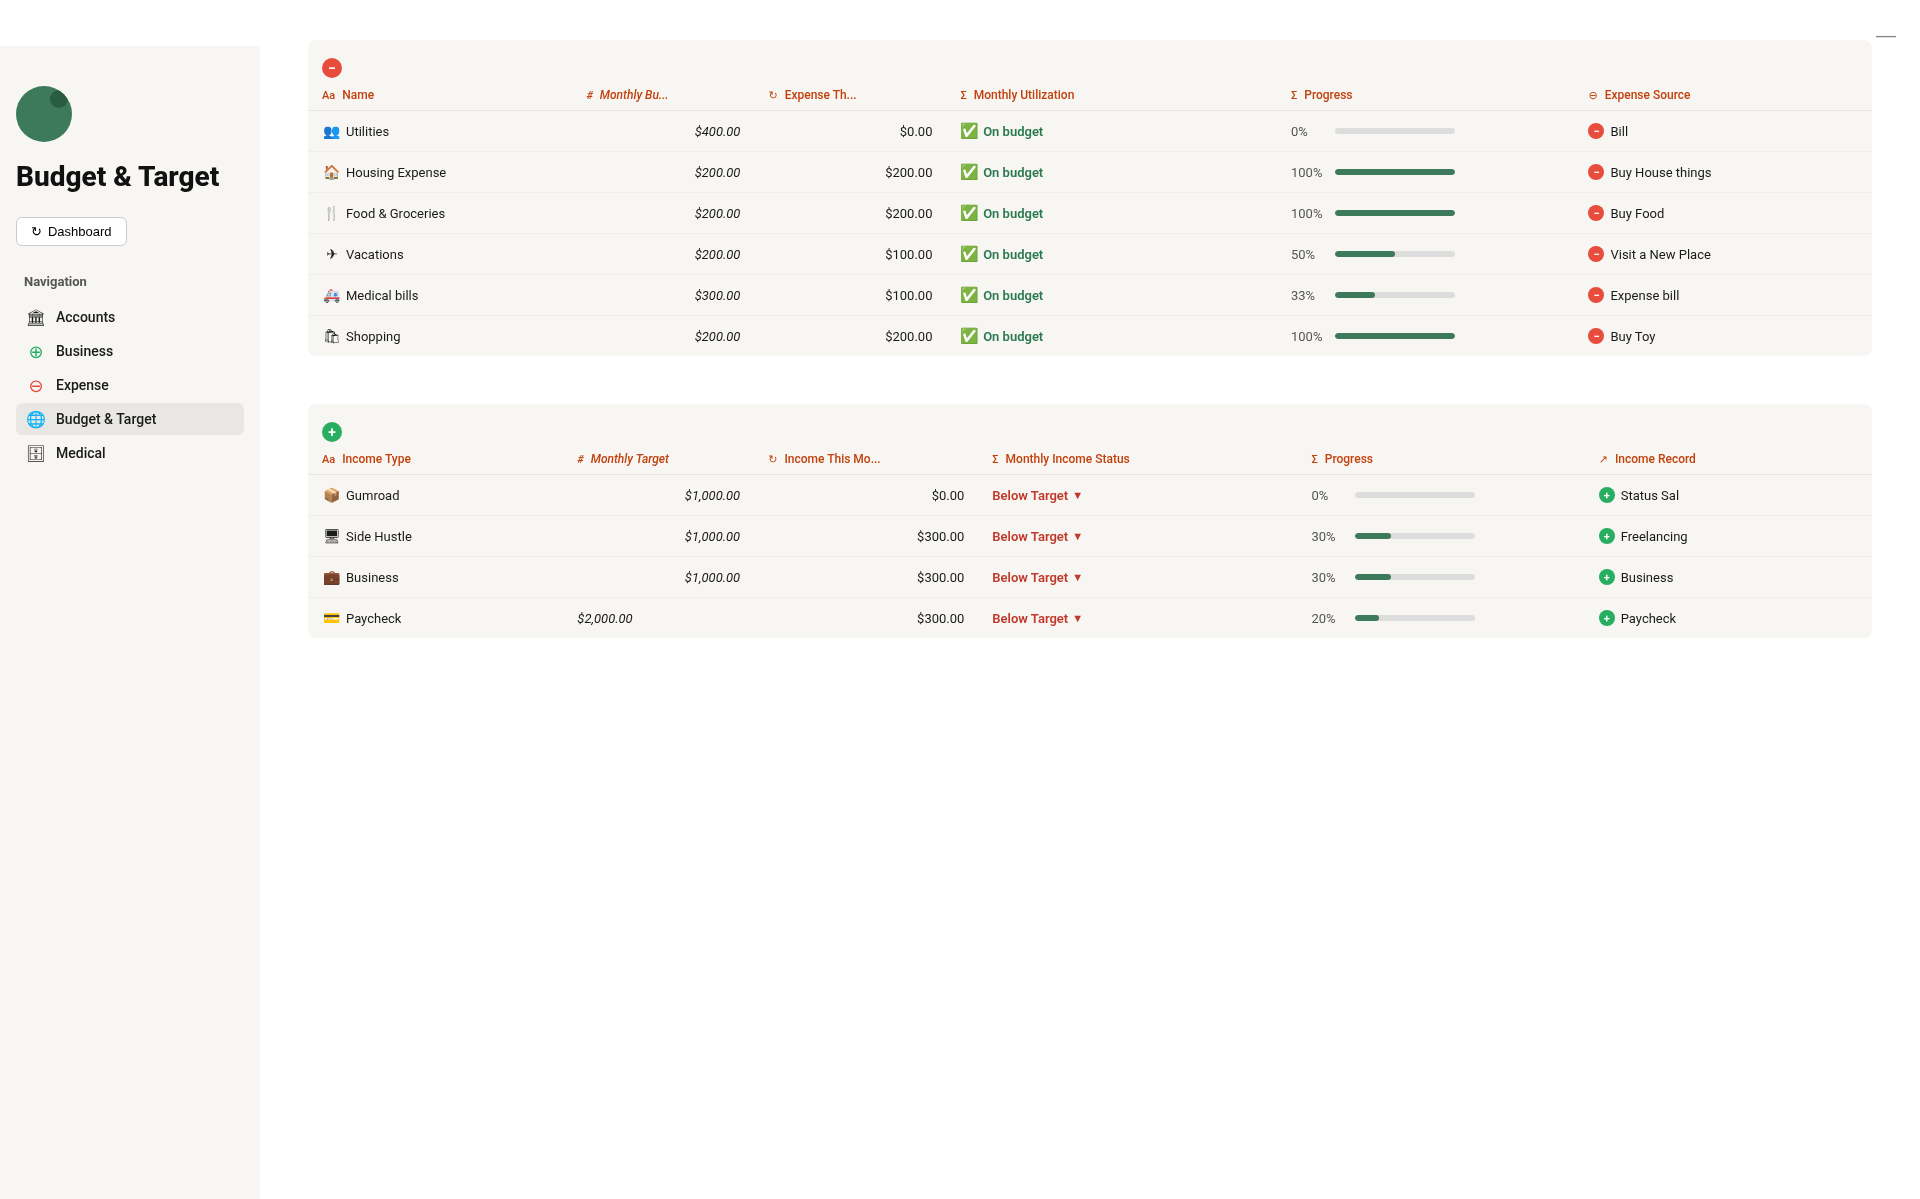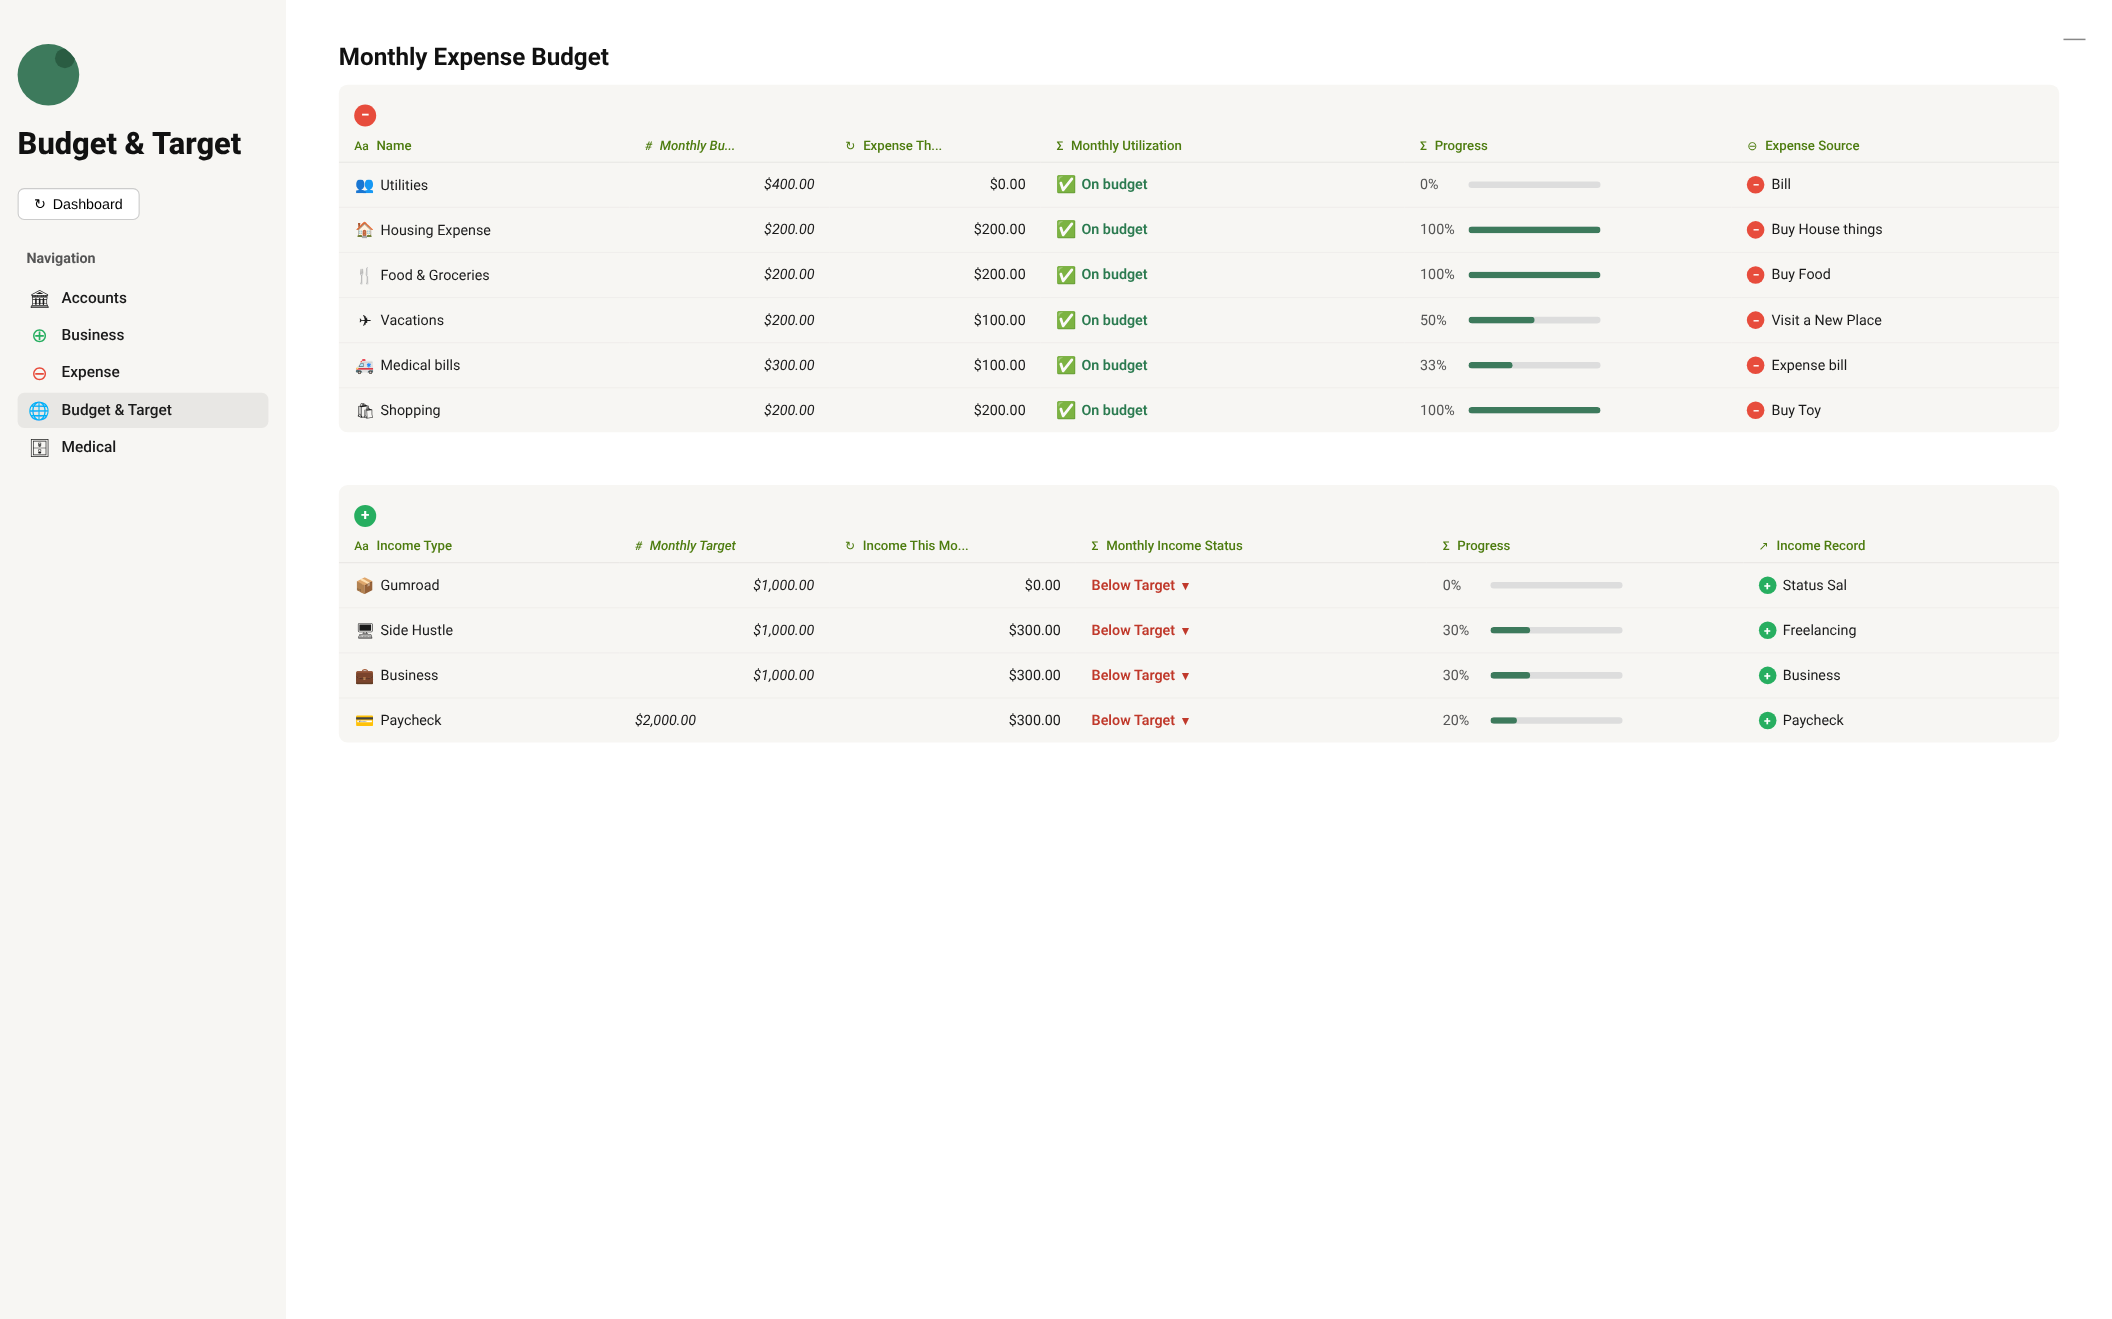--- a/index.html
+++ b/index.html
@@ -14,20 +14,21 @@
 
     
     .sidebar {
       width: 260px;
       min-width: 260px;
       padding: 40px 16px 20px 16px;
       background: #f7f6f3;
       display: flex;
       flex-direction: column;
       gap: 0;
+      margin-top: 46px;
     }
     .logo-circle {
       width: 56px;
       height: 56px;
       border-radius: 50%;
       background: #3d7a5c;
       margin-bottom: 18px;
       display: flex;
       align-items: center;
       justify-content: center;
@@ -131,21 +132,21 @@
     
     .data-table {
       width: 100%;
       border-collapse: collapse;
     }
     .data-table th {
       text-align: left;
       padding: 8px 14px;
       font-size: 12px;
       font-weight: 500;
-      color: #4d7c0f;
+      color: #c2410c;
       border-bottom: 1px solid #e8e7e4;
       white-space: nowrap;
     }
     .data-table td {
       padding: 10px 14px;
       font-size: 13px;
       border-bottom: 1px solid #f0eeec;
       white-space: nowrap;
     }
     .data-table tr:last-child td {
@@ -289,21 +290,20 @@
   <div class="nav-item">
     <span class="nav-icon">🗄</span>
     <span>Medical</span>
   </div>
 </div>
 
 <div class="main">
   <button class="minimize-btn">—</button>
 
   <div class="section">
-    <div class="section-header">Monthly Expense Budget</div>
     <div class="section-bg">
 
       <div style="padding: 6px 14px 2px 14px;">
         <span style="display:inline-flex;align-items:center;justify-content:center;width:20px;height:20px;border-radius:50%;background:#e74c3c;color:#fff;font-size:14px;font-weight:700;">−</span>
       </div>
       <table class="data-table">
         <thead>
           <tr>
             <th class="col-name"><span class="col-icon">Aa</span> Name</th>
             <th class="col-budget"><span class="col-icon">#</span> Monthly Bu...</th>

